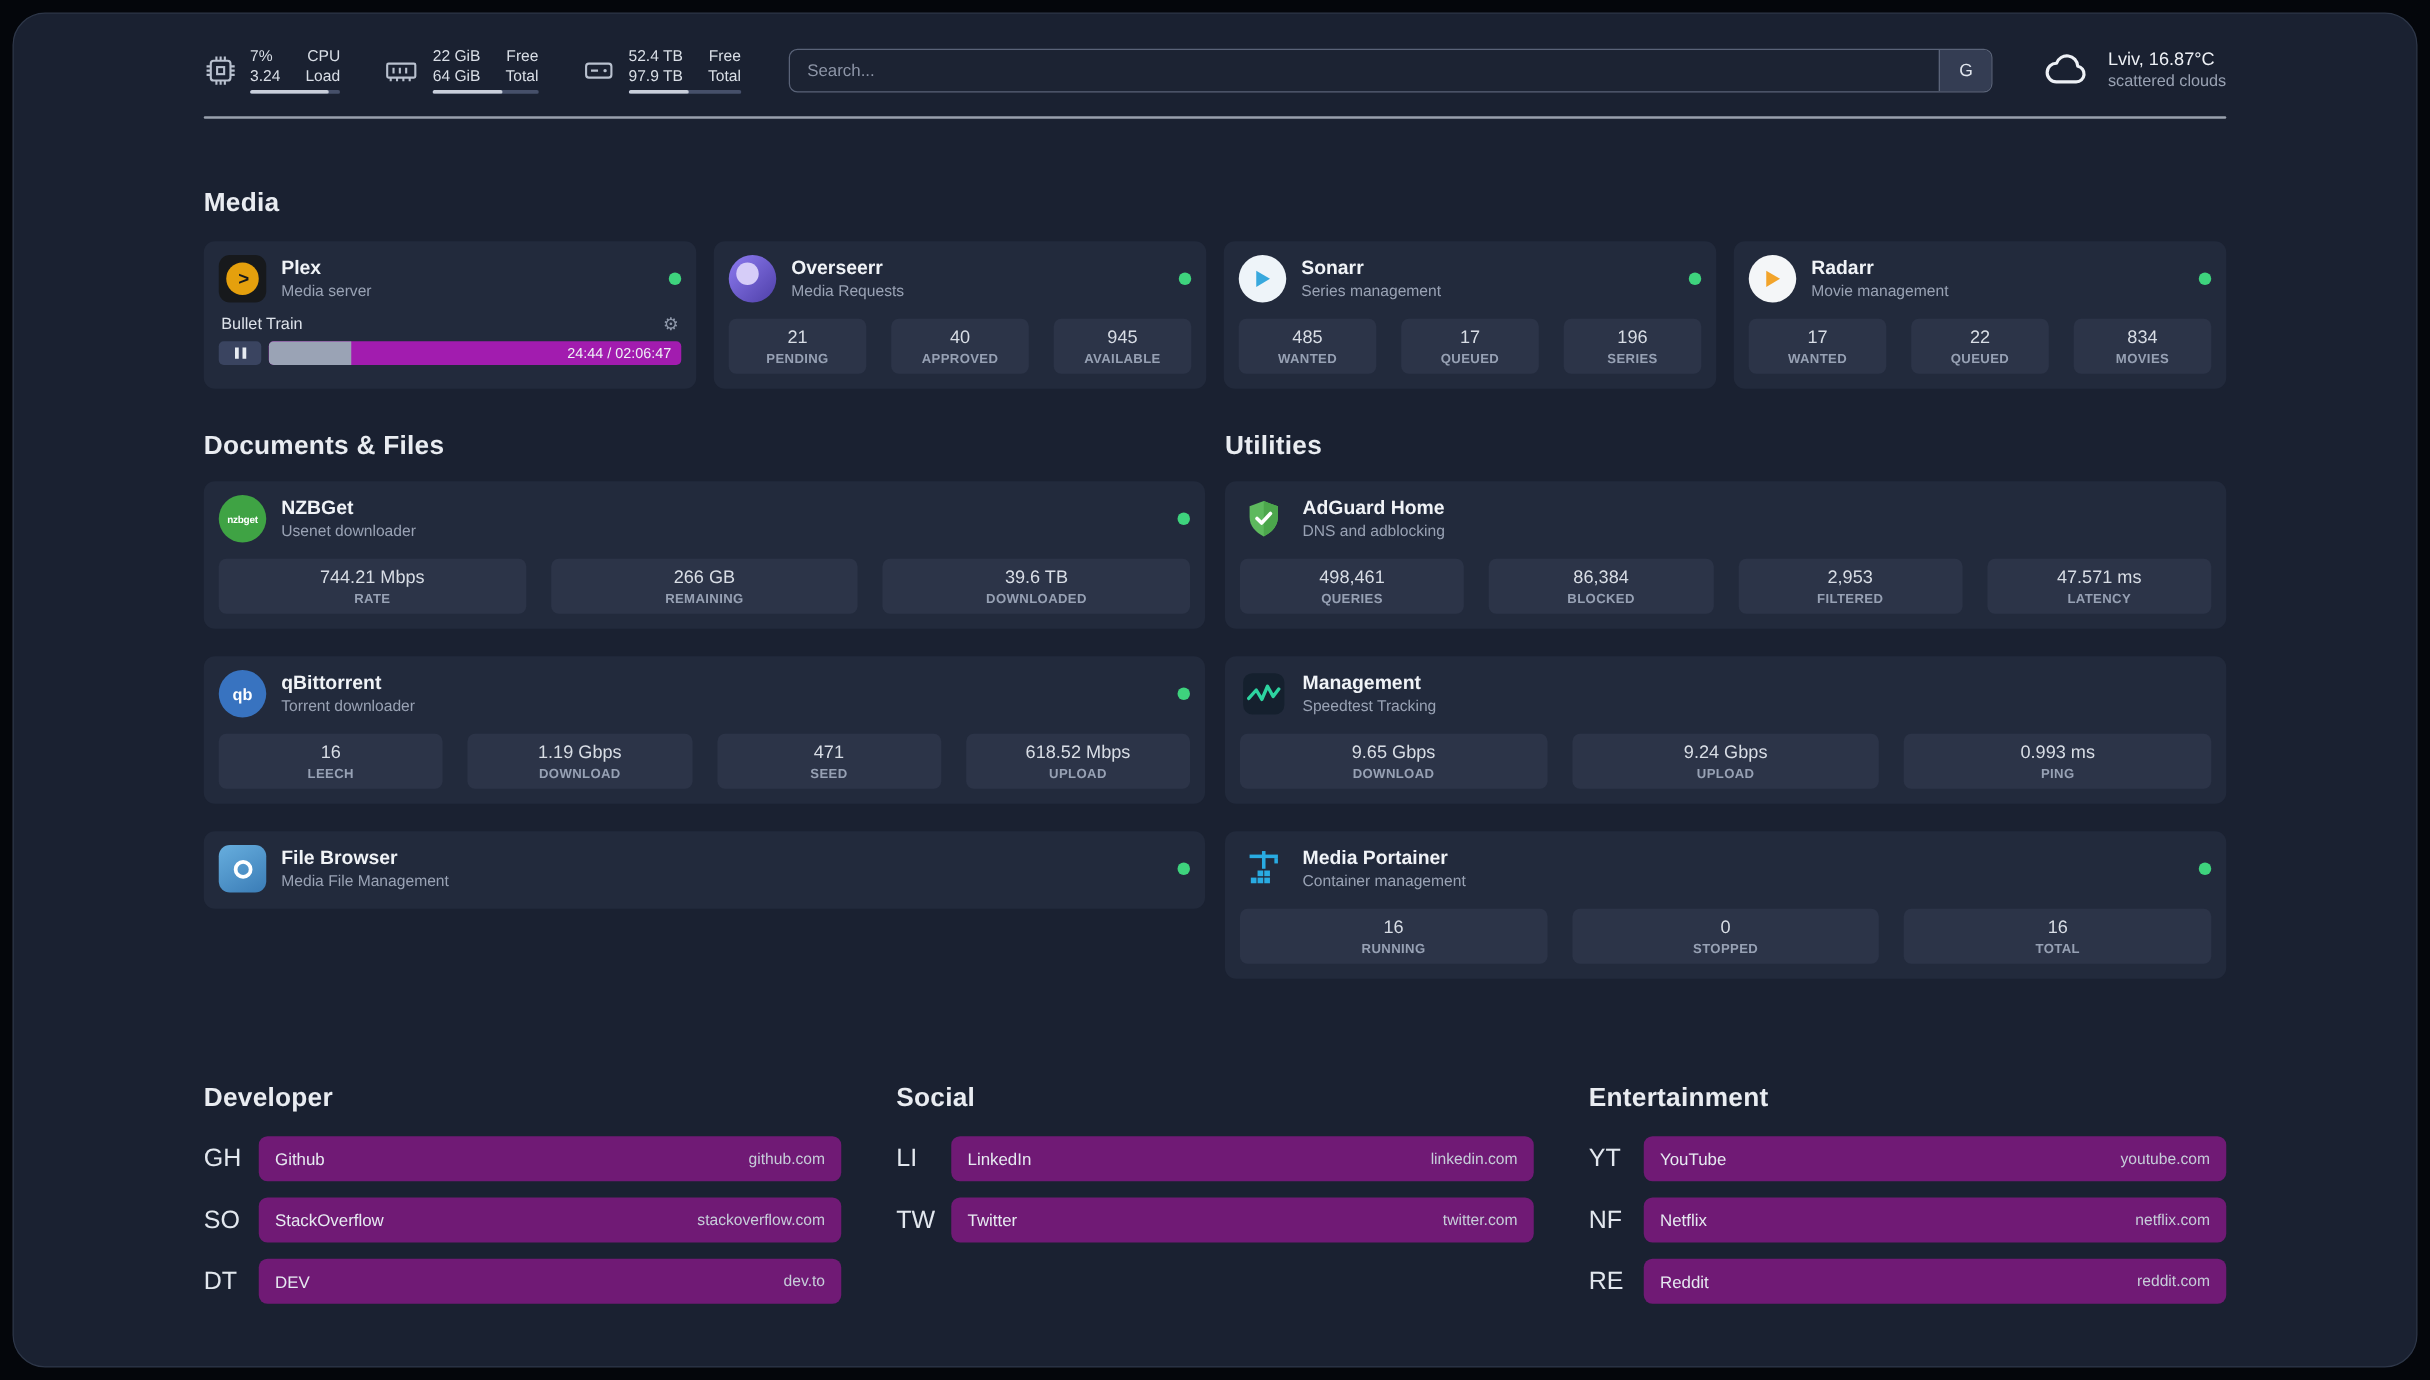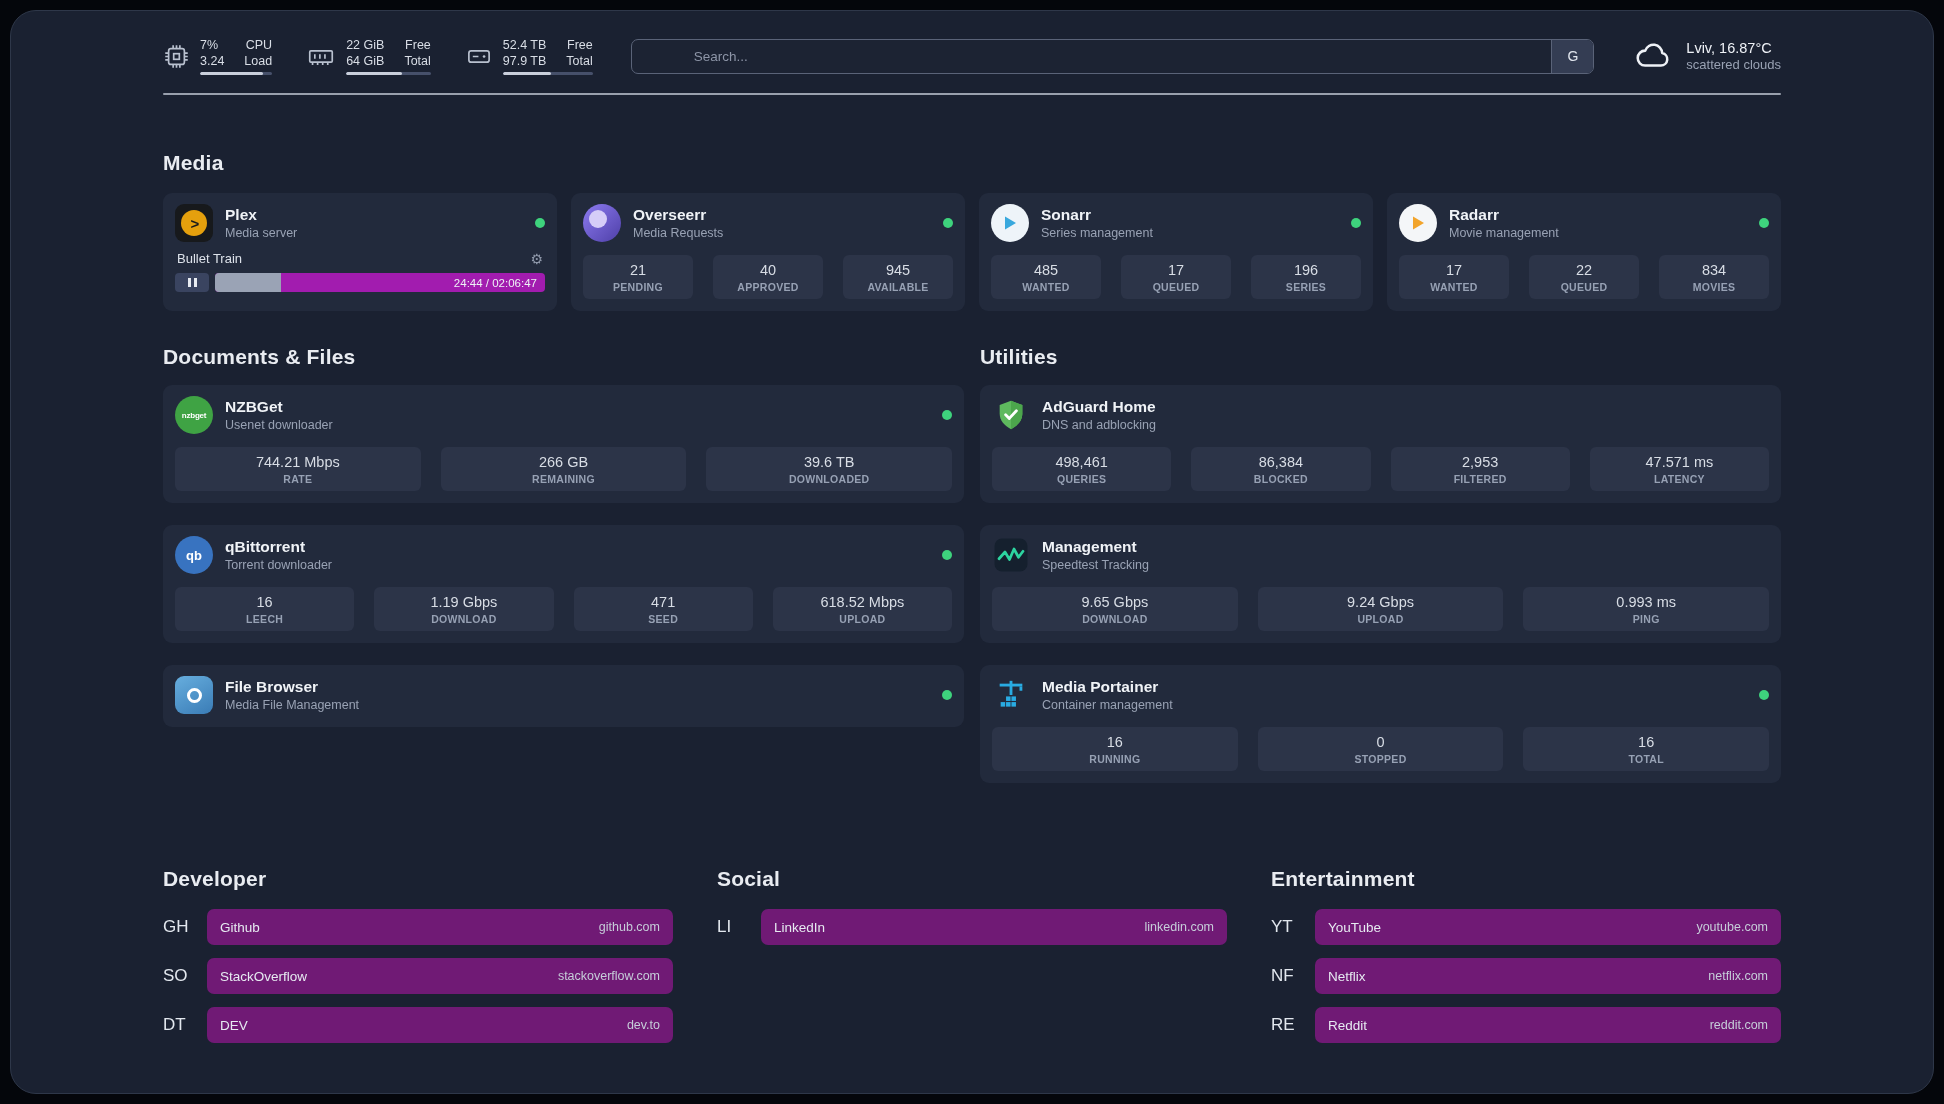--- a/index.html
+++ b/index.html
@@ -11,21 +11,21 @@
 
   
   .topbar { display:flex; align-items:center; }
   .res-group { display:flex; align-items:center; gap:34px; }
   .res-widget { display:flex; align-items:center; gap:10px; }
   .res-icon { color:#b9c1cf; display:flex; align-items:center; }
   .res-grid { display:grid; grid-template-columns:auto auto; column-gap:20px; font-size:12.5px; color:#d9dee6; line-height:16px; }
   .res-lab { text-align:right; }
   .res-bar { height:3px; background:#46506a; border-radius:2px; margin-top:3px; overflow:hidden; }
   .res-fill { display:block; height:100%; background:#c9cfdb; border-radius:2px; width:0; }
-  .search-box { flex:1; margin:0 38px; height:35px; display:flex; align-items:stretch; border:1px solid #5a6378; border-radius:7px; background:#1c2333; overflow:hidden;padding-left:48px; }
+  .search-box { flex:1; margin:0 38px; height:35px; display:flex; align-items:stretch; border:1px solid #5a6378; border-radius:7px; background:#1c2333; overflow:hidden; }
   .search-input { flex:1; background:transparent; border:none; outline:none; color:#e5e9f0; font-size:13.5px; padding:0 14px; font-family:inherit; }
   .search-input::placeholder { color:#8d95a7; }
   .search-provider { width:42px; background:#343d53; border:none; border-left:1px solid #5a6378; color:#e2e7ef; font-size:14px; cursor:pointer; font-family:inherit; }
   .weather { display:flex; align-items:center; gap:12px; }
   .weather-loc { font-size:14.5px; color:#eef1f6; }
   .weather-cond { font-size:13px; color:#99a2b3; margin-top:1px; }
   .divider { height:2px; background:#b9c0cd; opacity:.8; margin-top:18px; border-radius:1px; }
 
   
   .section-title { font-size:21px; font-weight:600; color:#e9ecf1; letter-spacing:.2px; }
@@ -55,21 +55,21 @@
   
   .two-col { display:grid; grid-template-columns:1fr 1fr; gap:16px; margin-top:34px; }
   .col .section-title { margin-bottom:16px; }
   .col .card { margin-bottom:22px; }
   .col .card:last-child { margin-bottom:0; }
 
   
   .bookmarks { display:grid; grid-template-columns:repeat(3,1fr); gap:44px; margin-top:84px; }
   .bm-col .section-title { margin-bottom:18px; }
   .bm-row { display:flex; align-items:center; margin-bottom:13px; cursor:pointer; }
-  .bm-abbr { width:44px; flex:0 0 44px; font-size:17px; color:#e2e7ee; }
+  .bm-abbr { width:44px; flex:0 0 44px; font-size:20px; color:#e2e7ee; }
   .bm-pill { flex:1; height:36px; background:#701a75; border-radius:7px; display:flex; align-items:center; justify-content:space-between; padding:0 13px; }
   .bm-name { font-size:13.5px; color:#e6eaf1; }
   .bm-url { font-size:12.5px; color:#c6cdd9; }
 
   
   .plex { background:#17191c; border-radius:9px; }
   .plex-circle { width:26px; height:26px; border-radius:50%; background:#e5a00d; display:flex; align-items:center; justify-content:center; }
   .plex-chev { color:#17191c; font-weight:800; font-size:15px; transform:translateX(1px); }
   .overseerr { border-radius:50%; background:linear-gradient(135deg,#8d7bf0 0%,#4e3fa8 100%); position:relative; overflow:hidden; }
   .ovsr-inner { width:18px; height:18px; border-radius:50%; background:#d6cdf8; position:absolute; top:6px; left:6px; }
@@ -505,20 +505,27 @@
 
         <section class="bm-col">
           <h2 class="section-title">Social</h2>
           <div class="bm-row">
             <span class="bm-abbr">LI</span>
             <div class="bm-pill">
               <span class="bm-name">LinkedIn</span>
               <span class="bm-url">linkedin.com</span>
             </div>
           </div>
+          <div class="bm-row">
+            <span class="bm-abbr">TW</span>
+            <div class="bm-pill">
+              <span class="bm-name">Twitter</span>
+              <span class="bm-url">twitter.com</span>
+            </div>
+          </div>
         </section>
 
         <section class="bm-col">
           <h2 class="section-title">Entertainment</h2>
           <div class="bm-row">
             <span class="bm-abbr">YT</span>
             <div class="bm-pill">
               <span class="bm-name">YouTube</span>
               <span class="bm-url">youtube.com</span>
             </div>

